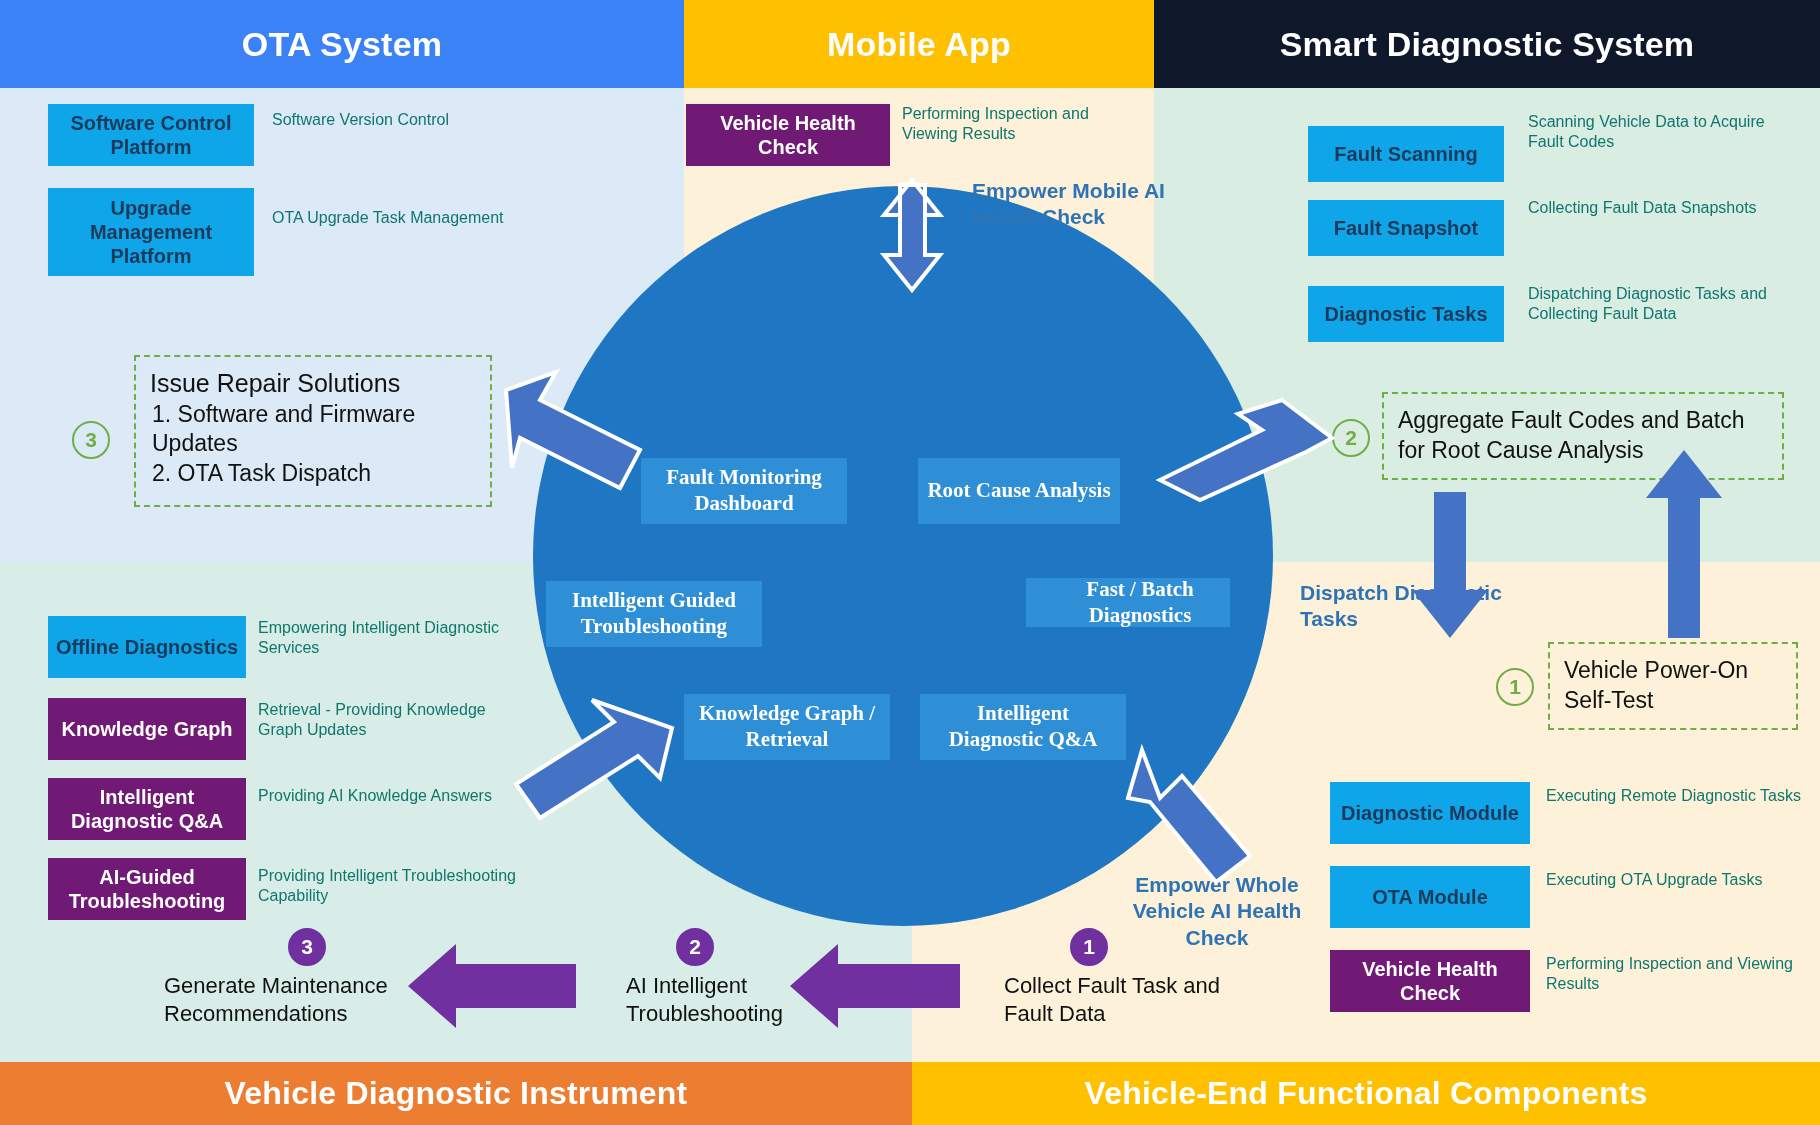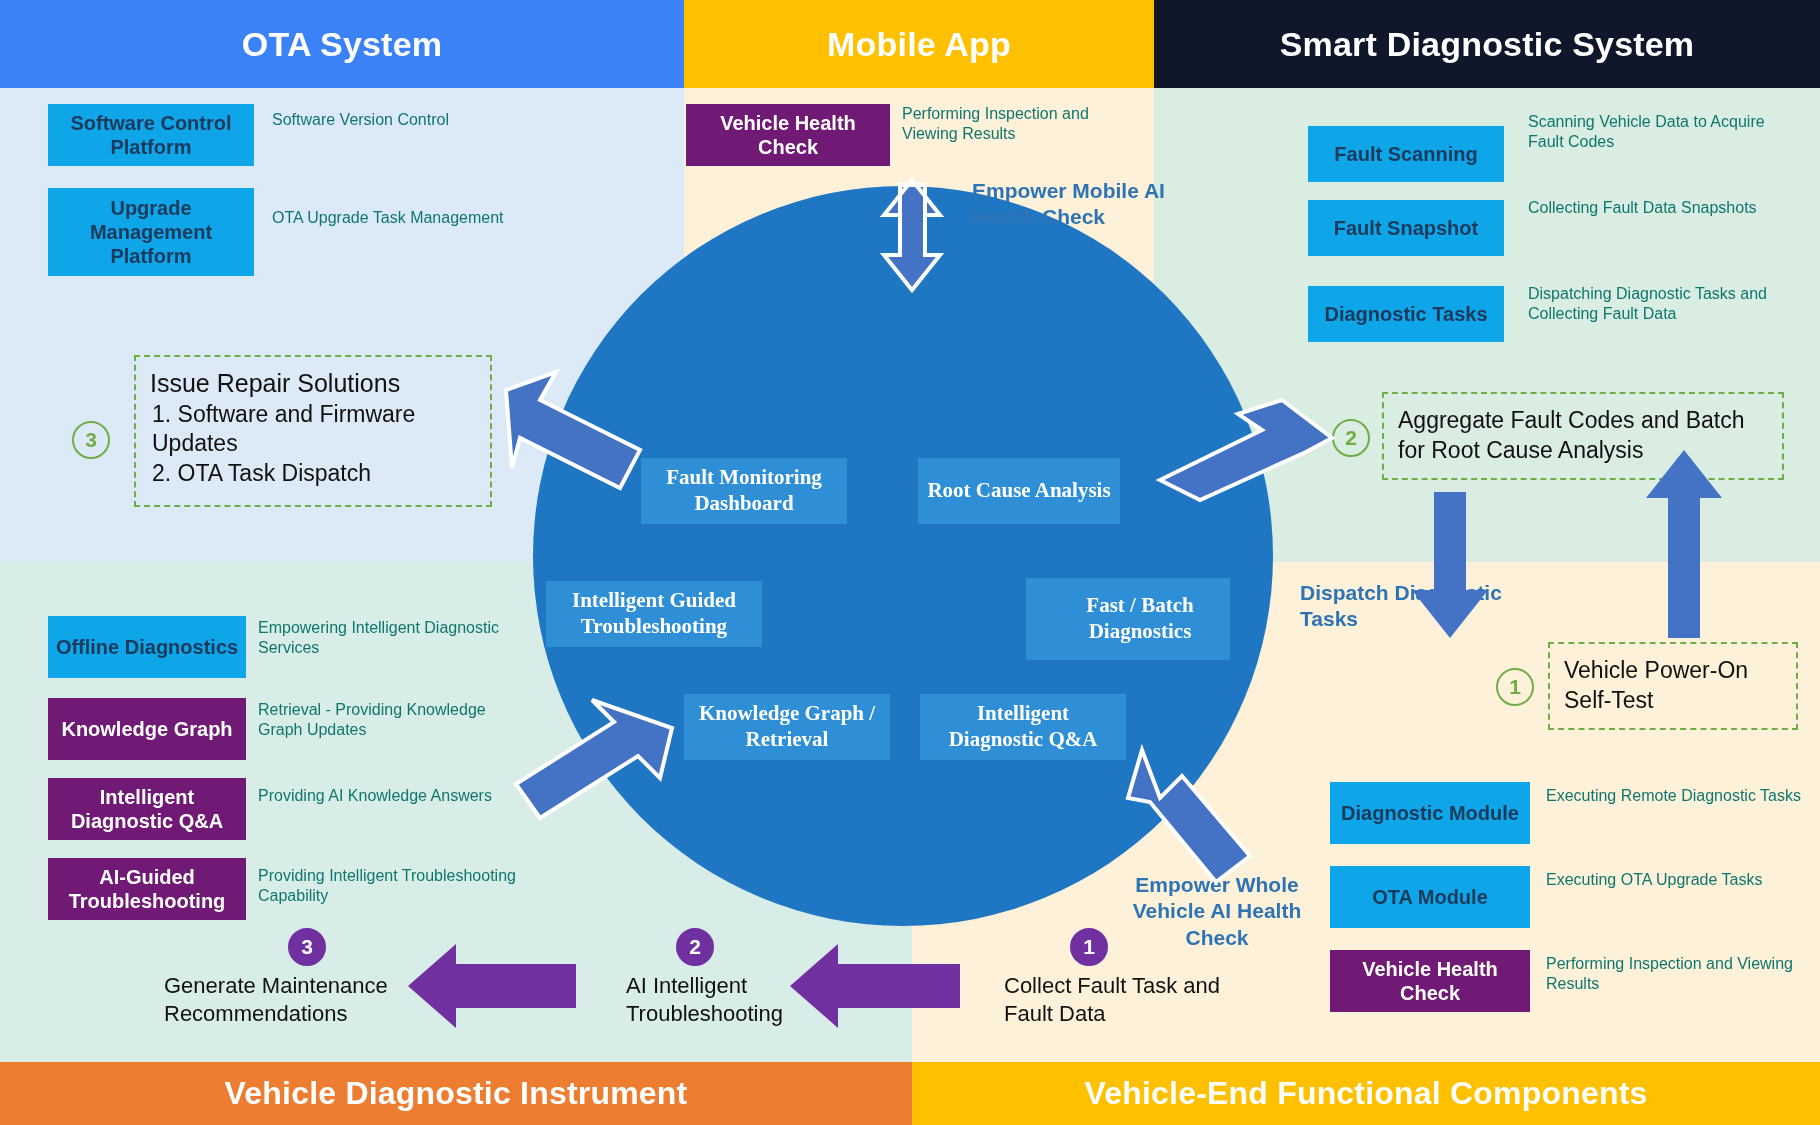--- a/index.html
+++ b/index.html
@@ -30,21 +30,21 @@
 
   
   #circle{position:absolute;left:533px;top:186px;width:740px;height:740px;
           border-radius:50%;background:#1f77c4;}
   .cbox{position:absolute;background:#2e8fd6;color:#ffffff;font-weight:bold;
         font-size:21px;line-height:1.22;display:flex;align-items:center;
         justify-content:center;text-align:center;padding:6px 8px;box-sizing:border-box;font-family:Liberation Serif, serif;}
   #cb-fault-dash{left:641px;top:458px;width:206px;height:66px;}
   #cb-root-cause{left:918px;top:458px;width:202px;height:66px;}
   #cb-guided{left:546px;top:581px;width:216px;height:66px;}
-  #cb-fastbatch{left:1026px;top:578px;width:204px;height:82px;padding-left:32px;}
+  #cb-fastbatch{left:1026px;top:578px;width:204px;height:49px;padding-left:32px;}
   #cb-kg{left:684px;top:694px;width:206px;height:66px;}
   #cb-iqa{left:920px;top:694px;width:206px;height:66px;}
 
   
   .chip{position:absolute;display:flex;align-items:center;justify-content:center;
         text-align:center;font-weight:bold;color:#1b3a5c;font-size:20px;line-height:1.2;
         padding:4px 6px;box-sizing:border-box;}
   .chip.green{background:#0ea5e9;color:#1b3a5c;}
   .chip.blue{background:#701a75;color:#ffffff;}
   .note{position:absolute;font-size:16px;line-height:1.22;color:#0f766e;}

